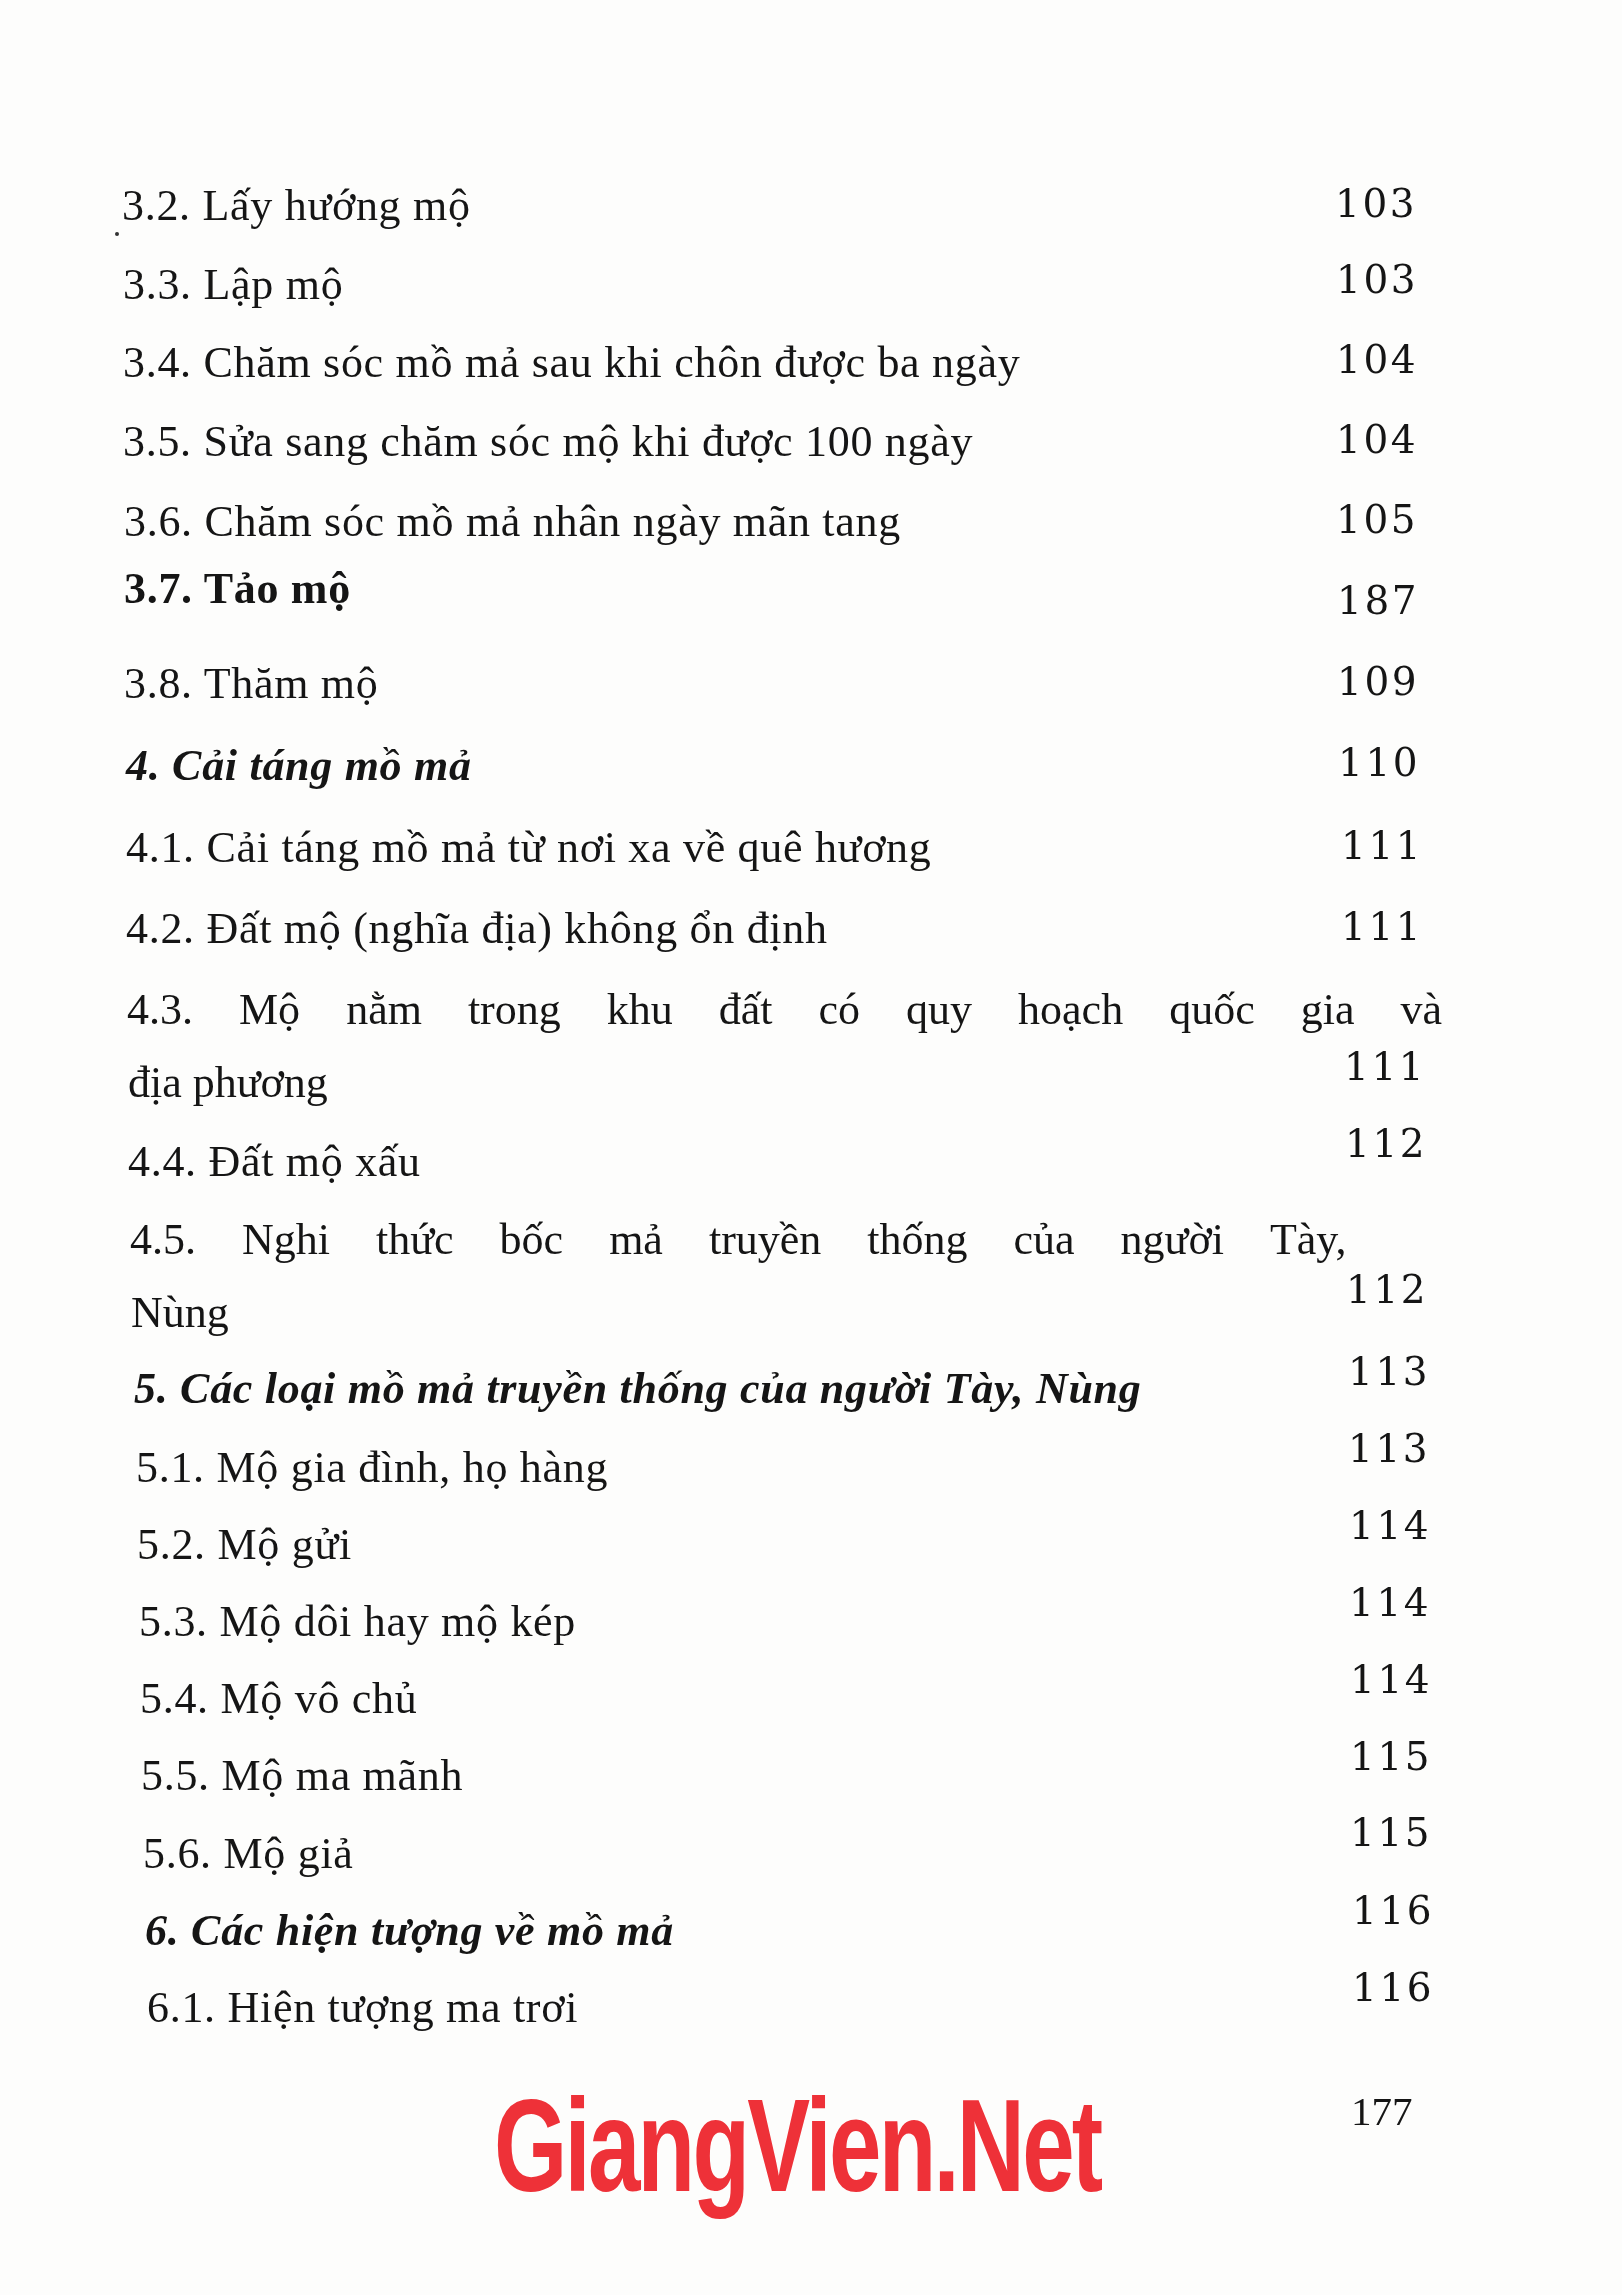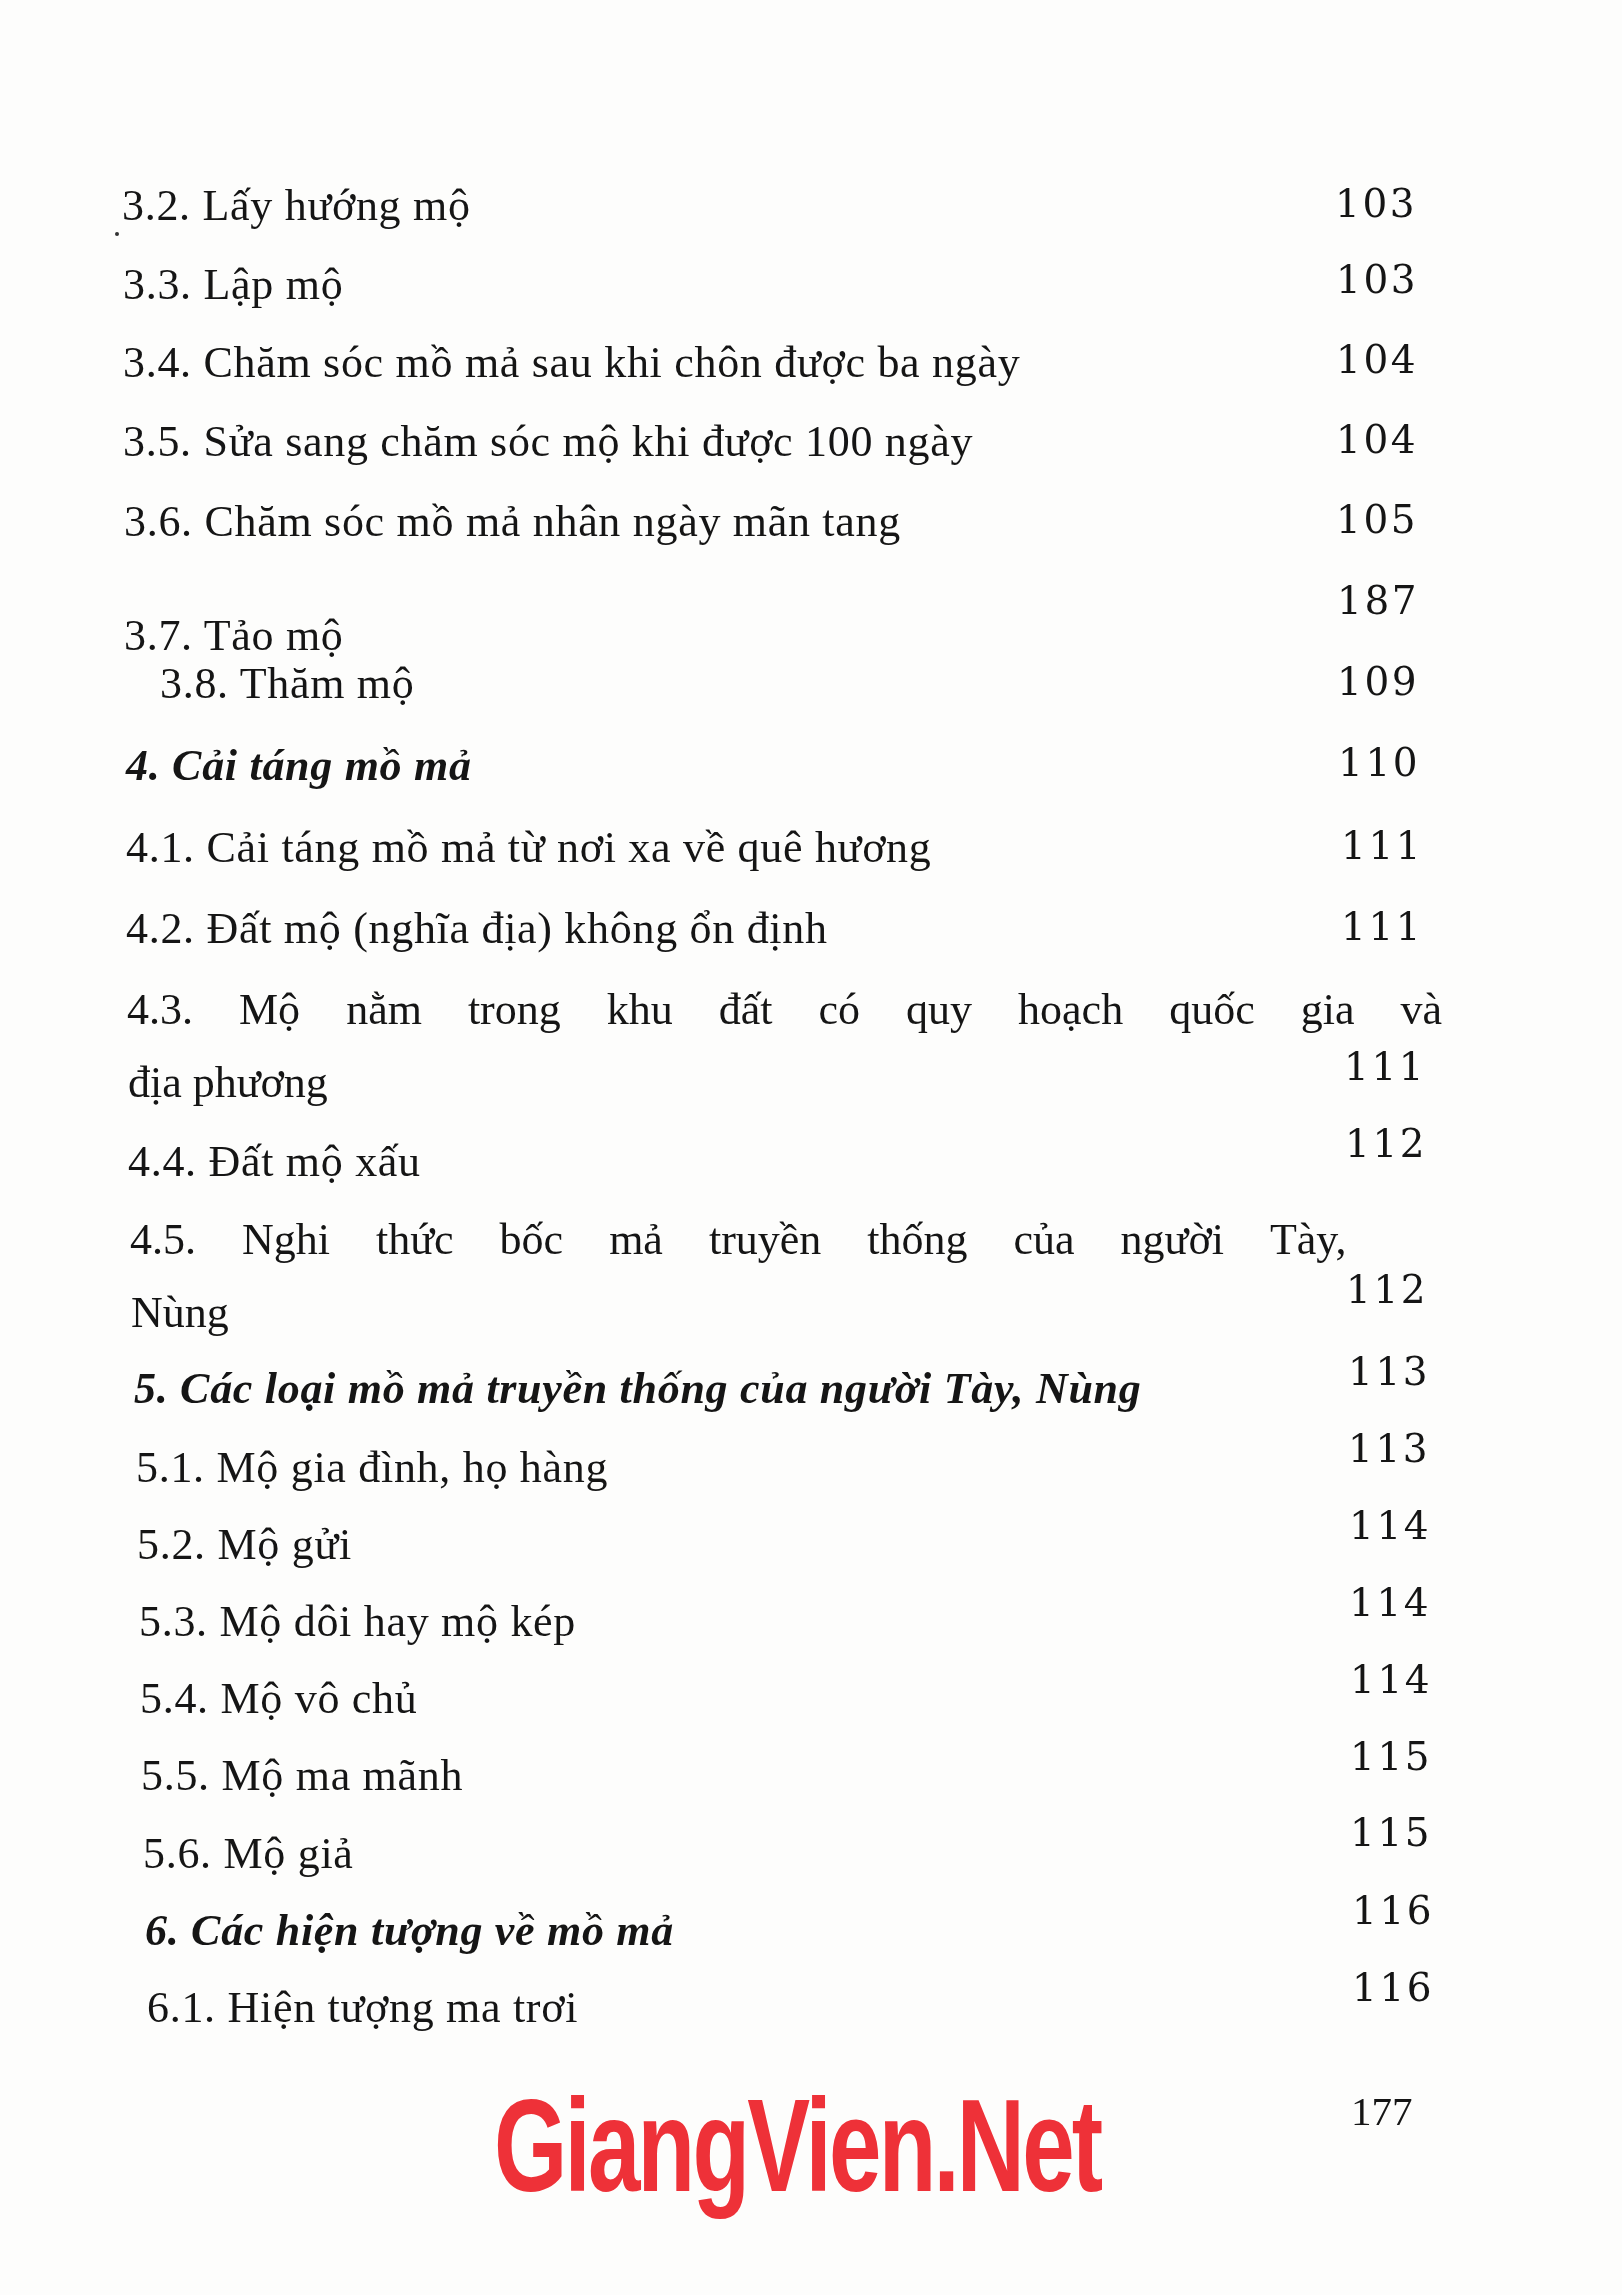--- a/index.html
+++ b/index.html
@@ -114,26 +114,26 @@
   <div class="toc-row" style="left:123px; top:420px;">
     <span class="toc-text">3.5. Sửa sang chăm sóc mộ khi được  100 ngày</span>
   </div>
   <div class="toc-page" style="left:1336px; top:420px;">104</div>
 
   <div class="toc-row" style="left:124px; top:500px;">
     <span class="toc-text">3.6. Chăm sóc mồ mả nhân ngày mãn tang</span>
   </div>
   <div class="toc-page" style="left:1336px; top:500px;">105</div>
 
-  <div class="toc-row" style="left:124px; top:614px;">
+  <div class="toc-row" style="left:124px; top:567px;font-weight:bold;">
     <span class="toc-text">3.7. Tảo mộ</span>
   </div>
   <div class="toc-page" style="left:1337px; top:581px;">187</div>
 
-  <div class="toc-row" style="left:124px; top:662px;margin-left:36px;">
+  <div class="toc-row" style="left:124px; top:662px;">
     <span class="toc-text">3.8. Thăm mộ</span>
   </div>
   <div class="toc-page" style="left:1337px; top:662px;">109</div>
 
   <div class="toc-row heading" style="left:126px; top:744px;text-align:right;">
     <span class="toc-text">4. Cải táng mồ mả</span>
   </div>
   <div class="toc-page" style="left:1338px; top:743px;text-align:center;">110</div>
 
   <div class="toc-row" style="left:126px; top:826px;">

